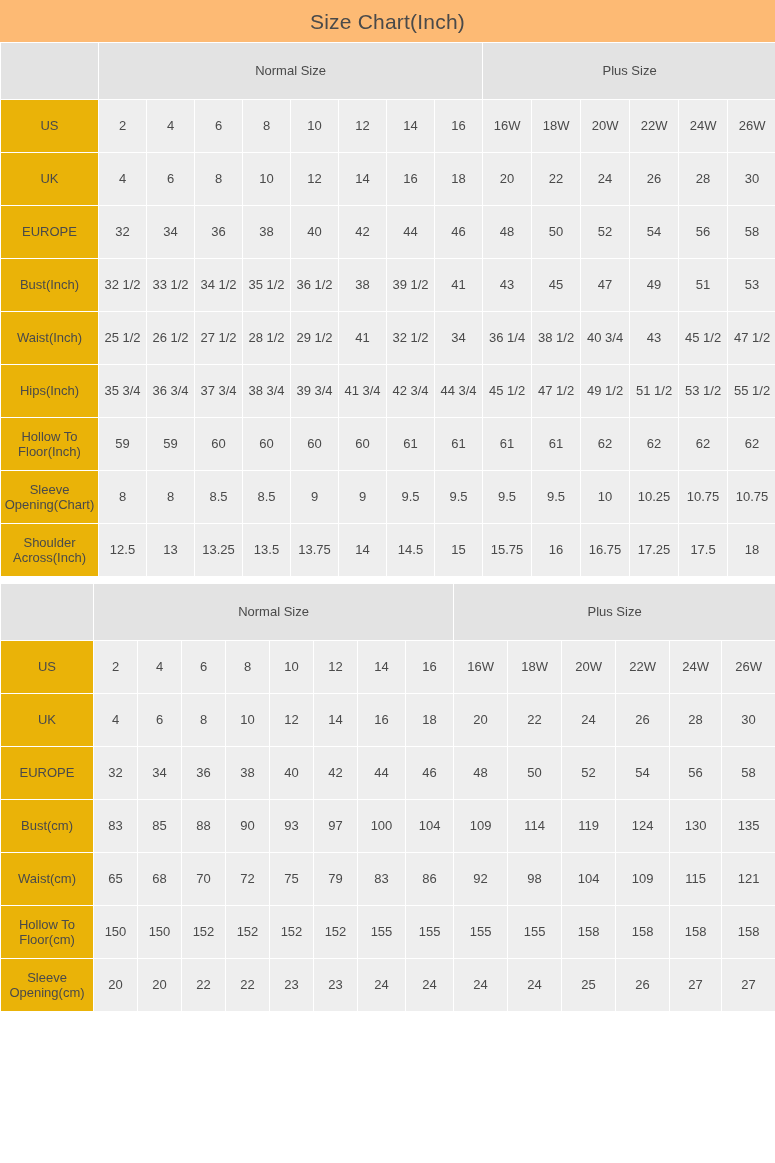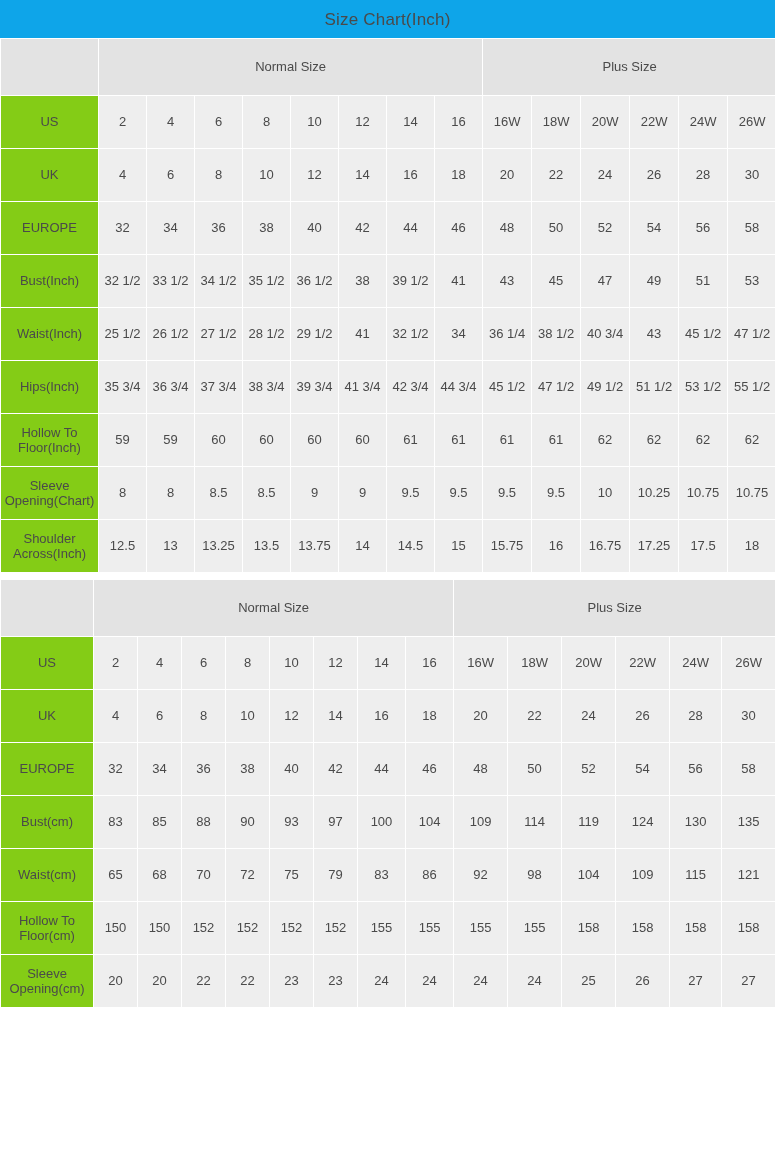--- a/index.html
+++ b/index.html
@@ -13,44 +13,44 @@
     font-family: "Liberation Sans", sans-serif;
     color: #4a4a4a;
     -webkit-font-smoothing: antialiased;
   }
   .page {
     width: 775px;
     box-sizing: border-box;
   }
   .chart-title {
     text-align: center;
-    font-size: 17px;
+    font-size: 21px;
     color: #4a4a4a;
     padding: 10px 0 8px 0;
-    background: #0ea5e9;
+    background: #fdba74;
     letter-spacing: 0.2px;
   }
   table.size-table {
     border-collapse: collapse;
     width: 775px;
     table-layout: fixed;
   }
   table.size-table td {
     border: 1px solid #ffffff;
     background: #eeeeee;
     text-align: center;
     vertical-align: middle;
     font-size: 13px;
     color: #4a4a4a;
     padding: 6px 2px;
     line-height: 1.18;
     word-break: break-word;
   }
   table.size-table td.rowhead {
-    background: #84cc16;
+    background: #eab308;
     font-size: 13px;
     padding: 6px 3px;
   }
   table.size-table td.grouphead {
     background: #e3e3e3;
     font-size: 13px;
     height: 44px;
   }
   table.size-table td.corner {
     background: #e3e3e3;

